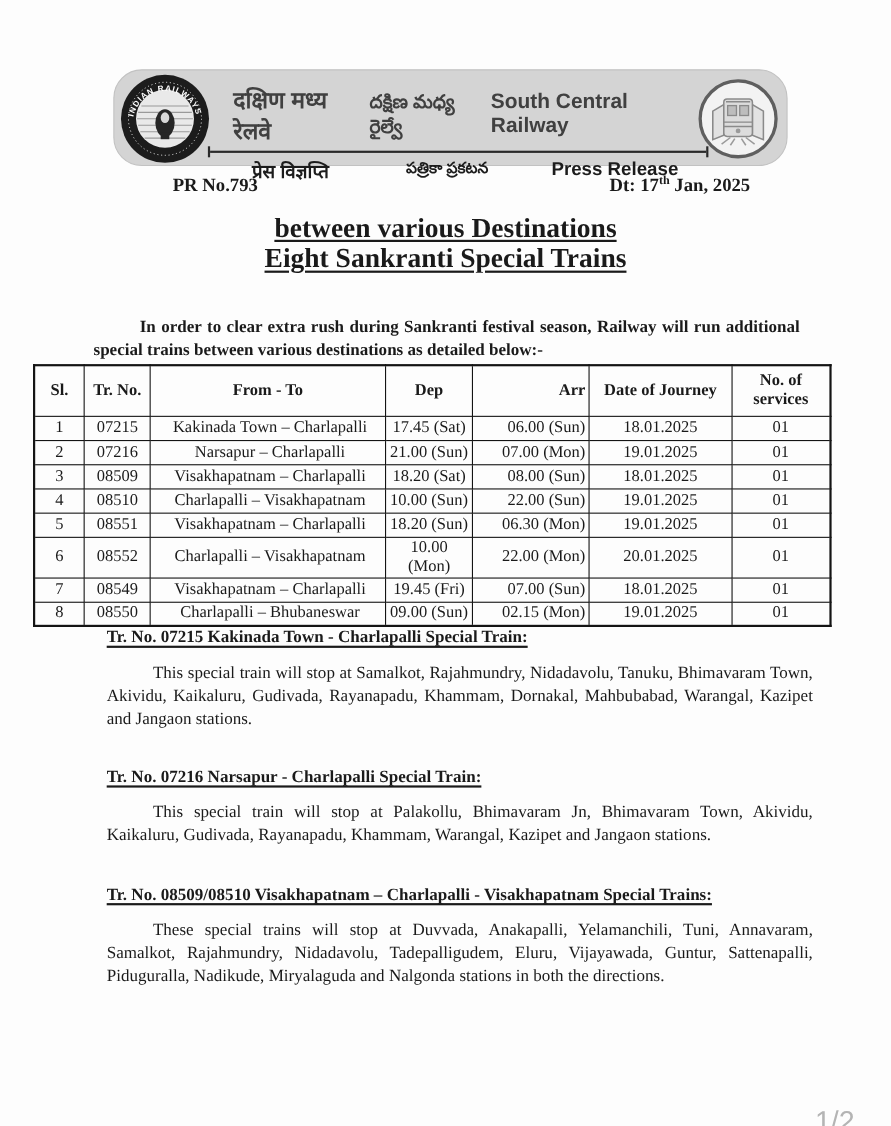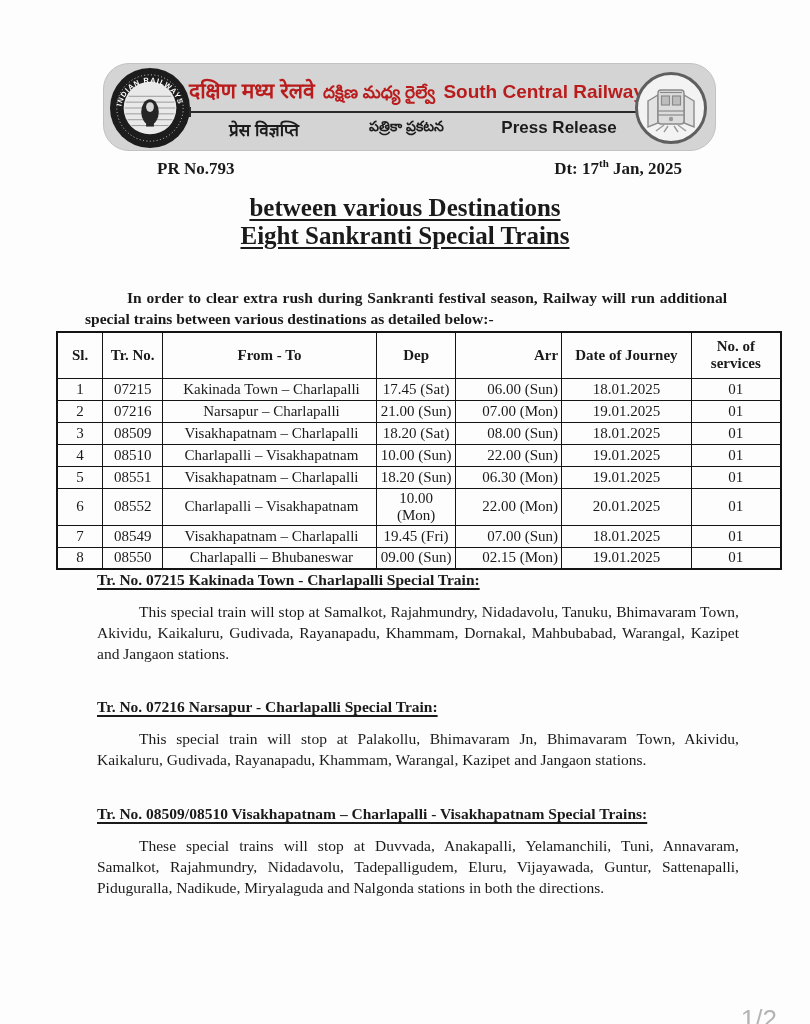--- a/index.html
+++ b/index.html
@@ -29,21 +29,21 @@
   }
   .banner .right-emblem {
     position: absolute; right: 7px; top: 7px; width: 74px; height: 74px;
   }
   .banner-center {
     position: absolute; left: 85px; top: 12px; width: 455px;
     font-family: "Liberation Sans", sans-serif;
   }
   .banner-row1 {
     display: flex; justify-content: space-between; align-items: baseline;
-    font-weight: bold; color: #b91c1c;
+    font-weight: bold; color: #404040; margin-left: 23px;
   }
   .banner-row1 .hi { font-size: 21px; }
   .banner-row1 .te { font-size: 17px; }
   .banner-row1 .en { font-size: 19px; letter-spacing: 0px; }
   .banner-divider {
     height: 10px; margin-top: 1px;
     border-left: 2px solid #2a2a2a;
     border-right: 2px solid #2a2a2a;
     position: relative;
   }
@@ -83,21 +83,21 @@
 
   
   .intro {
     position: absolute; top: 287px; left: 85px; width: 642px;
     font-size: 15.5px; line-height: 21px;
     text-align: justify; text-indent: 42px; font-weight: bold;
   }
 
   
   .train-table {
-    position: absolute; top: 331px; left: 56px; width: 726px;
+    position: absolute; top: 331px; left: 30px; width: 726px;
     border-collapse: collapse;
     font-size: 15px;
   }
   .train-table th, .train-table td {
     border: 1.5px solid #141414;
     text-align: center;
     vertical-align: middle;
     padding: 1px 3px;
   }
   .train-table { border: 2.5px solid #141414; }

